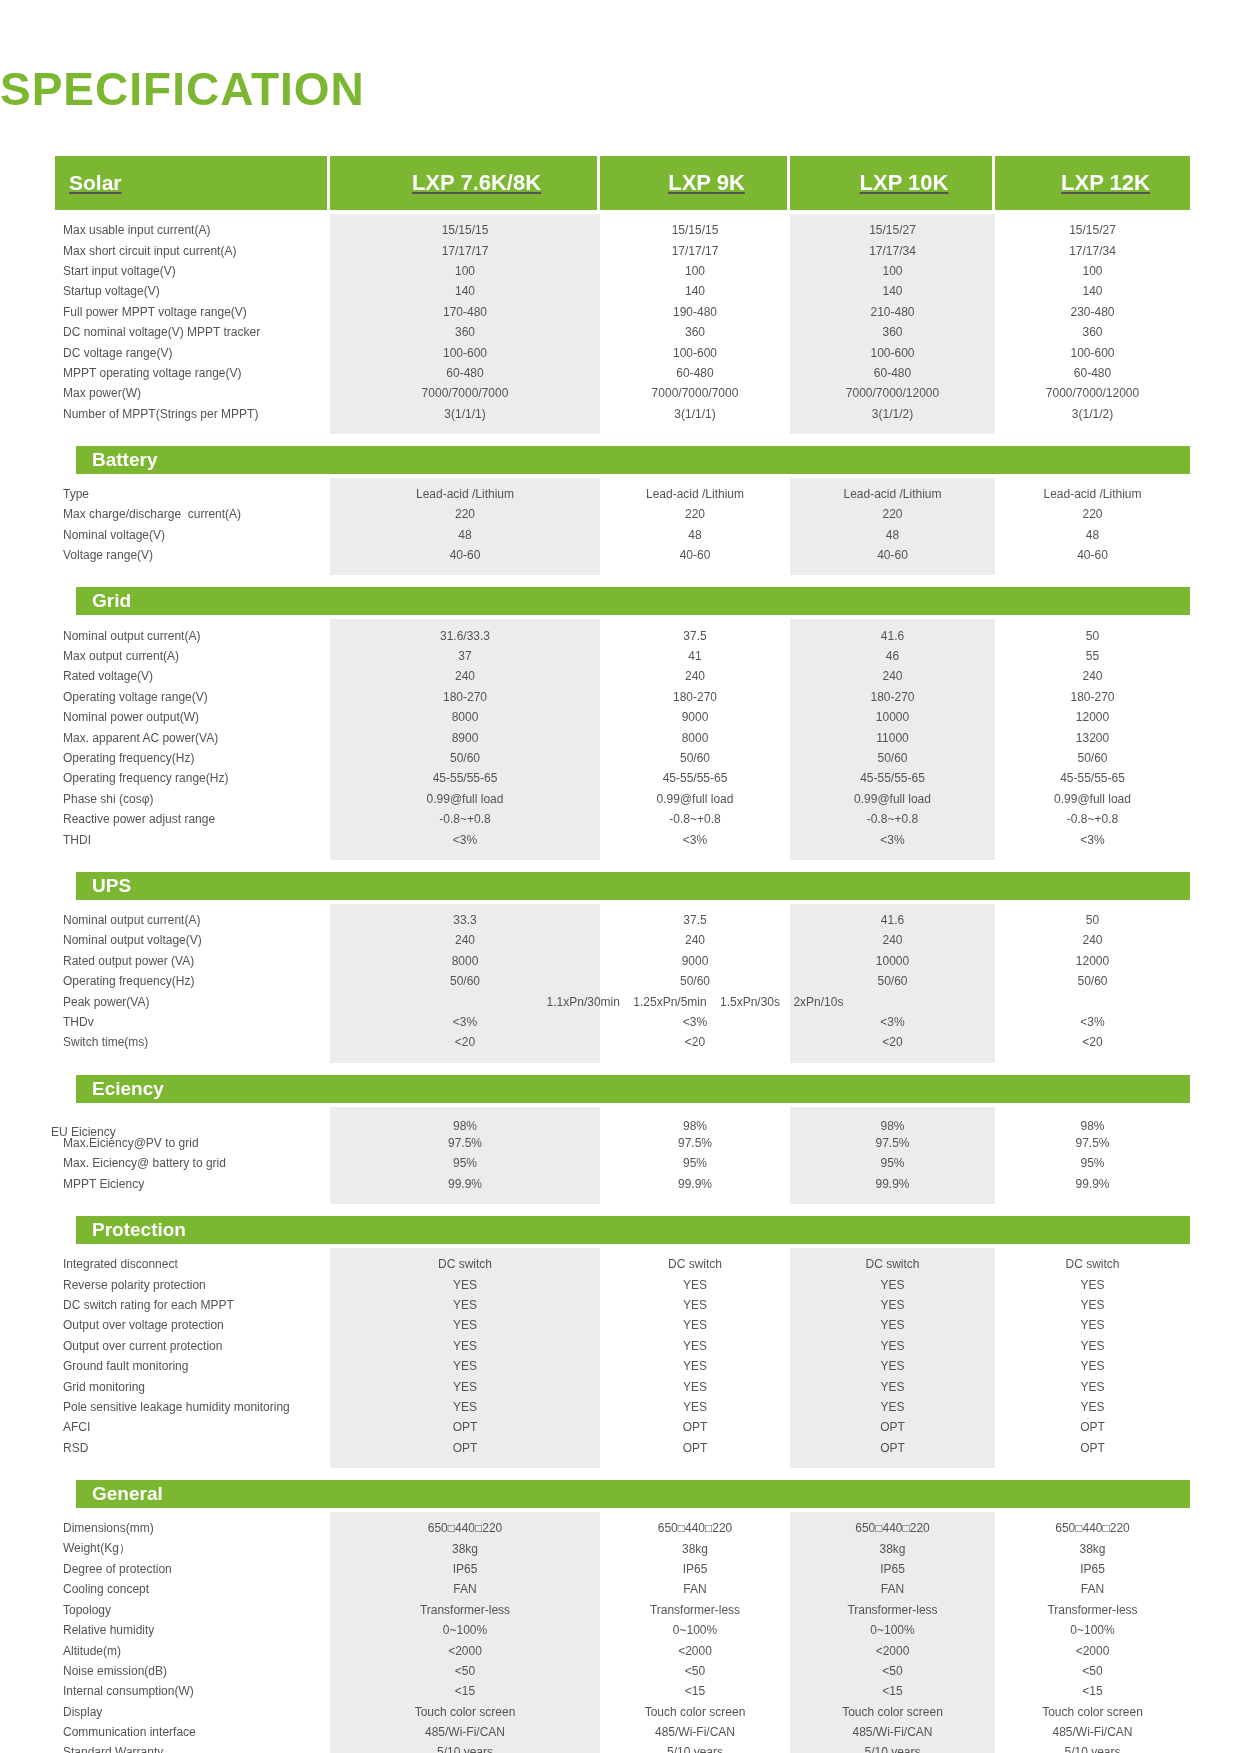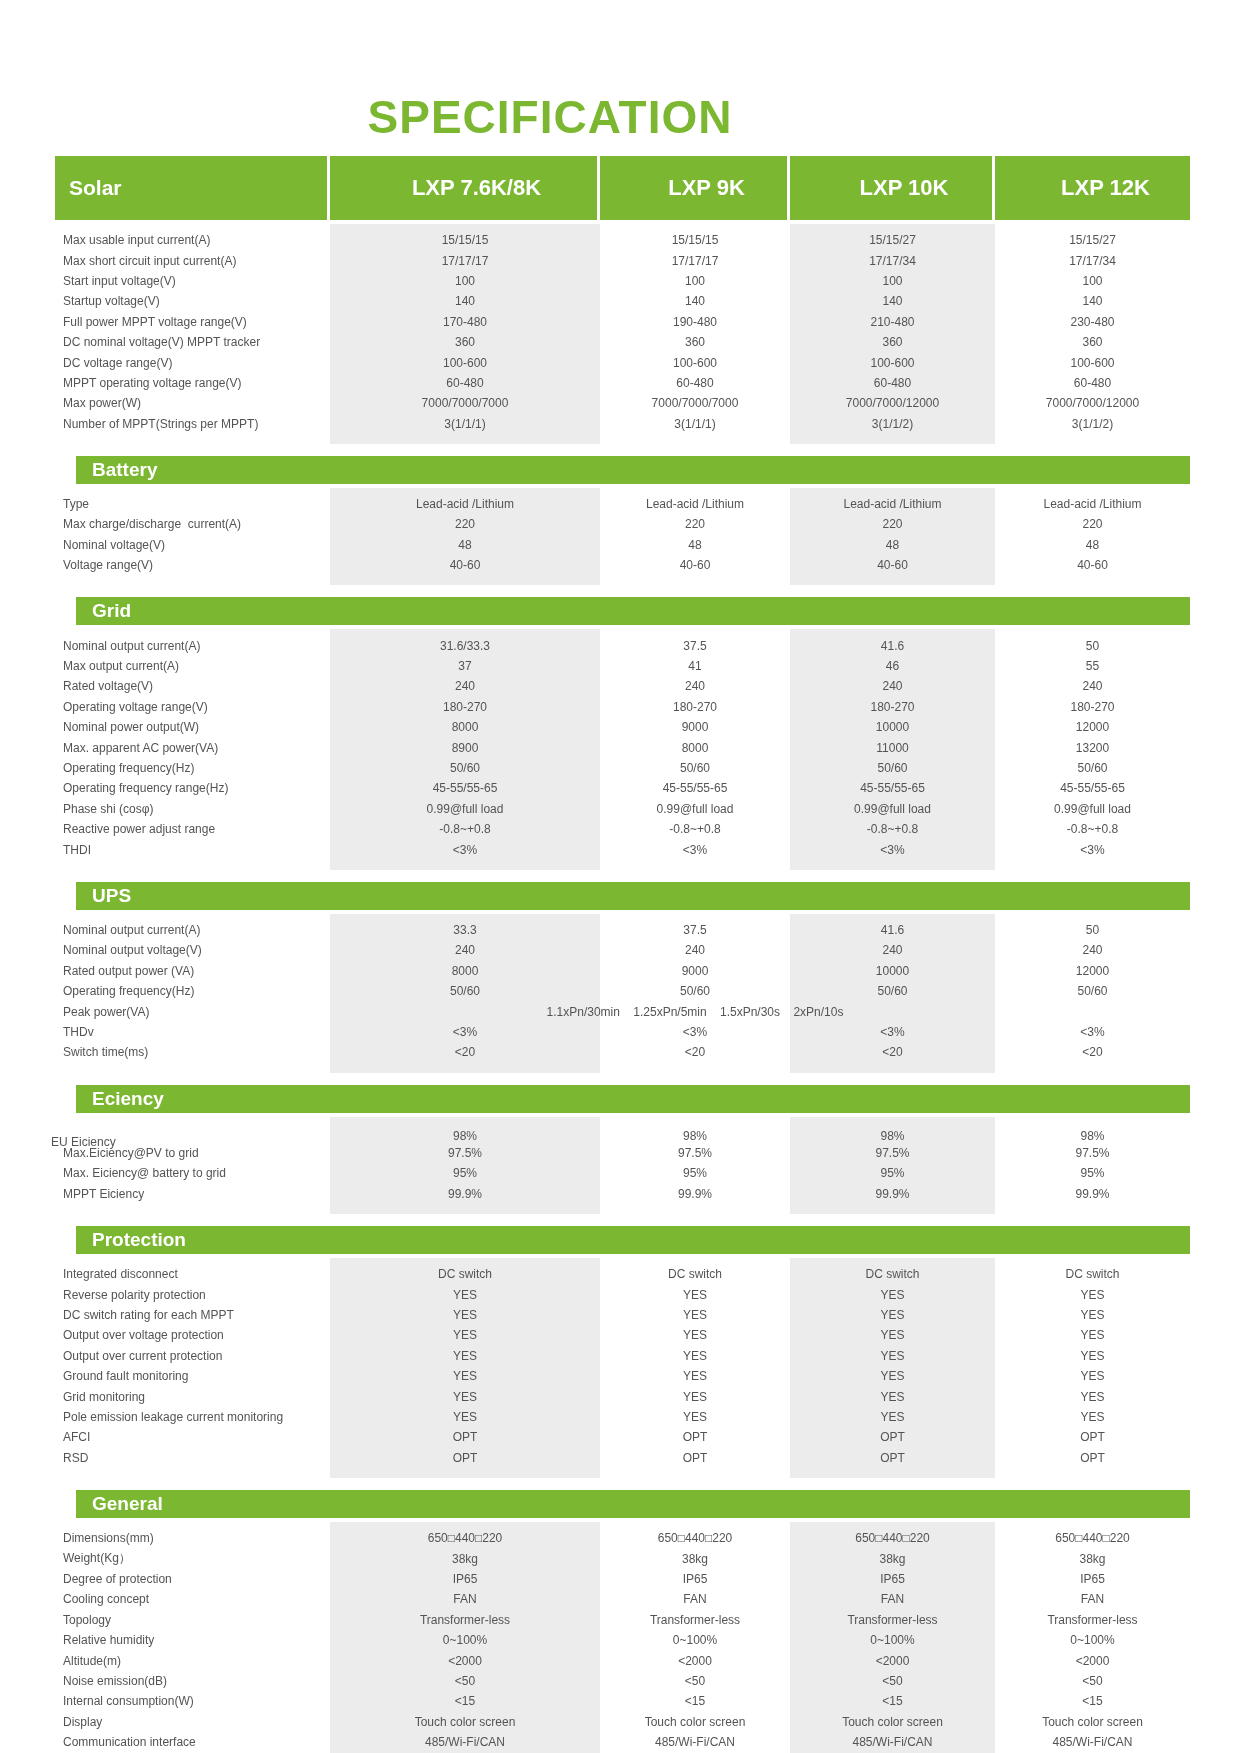--- a/index.html
+++ b/index.html
@@ -6,37 +6,36 @@
   .page {
     position:relative;
     width:1240px; height:1753px;
     background:#ffffff;
     font-family:"Liberation Sans","DejaVu Sans",sans-serif;
     color:#545456;
     overflow:hidden;
   }
   .main-title {
     width:1100px;
-    padding-top:90px;
-    text-align:center;
+    padding-top:62px;
     font-size:46px;
     font-weight:bold;
     letter-spacing:1px;
     color:var(--green,#7cb731);
   }
   .spec-table {
     position:absolute;
     left:55px; top:156px;
     width:1135px;
   }
   .grid-cols {
     display:grid;
     grid-template-columns:275px 270px 190px 205px 195px;
   }
-  .header-row { height:64px; }
+  .header-row { height:54px;text-decoration:underline; }
   .header-cell {
     background:var(--green,#7cb731);
     color:#ffffff;
     font-weight:bold;
     display:flex;
     align-items:center;
     justify-content:center;
     font-size:22px;
     border-right:3px solid #ffffff;
     padding-left:26px;
@@ -169,21 +168,21 @@
         <div class="section-body">
           <div class="stripe c1"></div>
           <div class="stripe c3"></div>
           <div class="spec-row grid-cols"><div class="row-label">Integrated disconnect</div><div class="row-value">DC switch</div><div class="row-value">DC switch</div><div class="row-value">DC switch</div><div class="row-value">DC switch</div></div>
           <div class="spec-row grid-cols"><div class="row-label">Reverse polarity protection</div><div class="row-value">YES</div><div class="row-value">YES</div><div class="row-value">YES</div><div class="row-value">YES</div></div>
           <div class="spec-row grid-cols"><div class="row-label">DC switch rating for each MPPT</div><div class="row-value">YES</div><div class="row-value">YES</div><div class="row-value">YES</div><div class="row-value">YES</div></div>
           <div class="spec-row grid-cols"><div class="row-label">Output over voltage protection</div><div class="row-value">YES</div><div class="row-value">YES</div><div class="row-value">YES</div><div class="row-value">YES</div></div>
           <div class="spec-row grid-cols"><div class="row-label">Output over current protection</div><div class="row-value">YES</div><div class="row-value">YES</div><div class="row-value">YES</div><div class="row-value">YES</div></div>
           <div class="spec-row grid-cols"><div class="row-label">Ground fault monitoring</div><div class="row-value">YES</div><div class="row-value">YES</div><div class="row-value">YES</div><div class="row-value">YES</div></div>
           <div class="spec-row grid-cols"><div class="row-label">Grid monitoring</div><div class="row-value">YES</div><div class="row-value">YES</div><div class="row-value">YES</div><div class="row-value">YES</div></div>
-          <div class="spec-row grid-cols"><div class="row-label">Pole emission leakage current monitoring</div><div class="row-value">YES</div><div class="row-value">YES</div><div class="row-value">YES</div><div class="row-value">YES</div></div>
+          <div class="spec-row grid-cols"><div class="row-label">Pole sensitive leakage humidity monitoring</div><div class="row-value">YES</div><div class="row-value">YES</div><div class="row-value">YES</div><div class="row-value">YES</div></div>
           <div class="spec-row grid-cols"><div class="row-label">AFCI</div><div class="row-value">OPT</div><div class="row-value">OPT</div><div class="row-value">OPT</div><div class="row-value">OPT</div></div>
           <div class="spec-row grid-cols"><div class="row-label">RSD</div><div class="row-value">OPT</div><div class="row-value">OPT</div><div class="row-value">OPT</div><div class="row-value">OPT</div></div>
         </div>
         <div class="section-bar">General</div>
         <div class="section-body">
           <div class="stripe c1"></div>
           <div class="stripe c3"></div>
           <div class="spec-row grid-cols"><div class="row-label">Dimensions(mm)</div><div class="row-value">650□440□220</div><div class="row-value">650□440□220</div><div class="row-value">650□440□220</div><div class="row-value">650□440□220</div></div>
           <div class="spec-row grid-cols"><div class="row-label">Weight(Kg）</div><div class="row-value">38kg</div><div class="row-value">38kg</div><div class="row-value">38kg</div><div class="row-value">38kg</div></div>
           <div class="spec-row grid-cols"><div class="row-label">Degree of protection</div><div class="row-value">IP65</div><div class="row-value">IP65</div><div class="row-value">IP65</div><div class="row-value">IP65</div></div>

